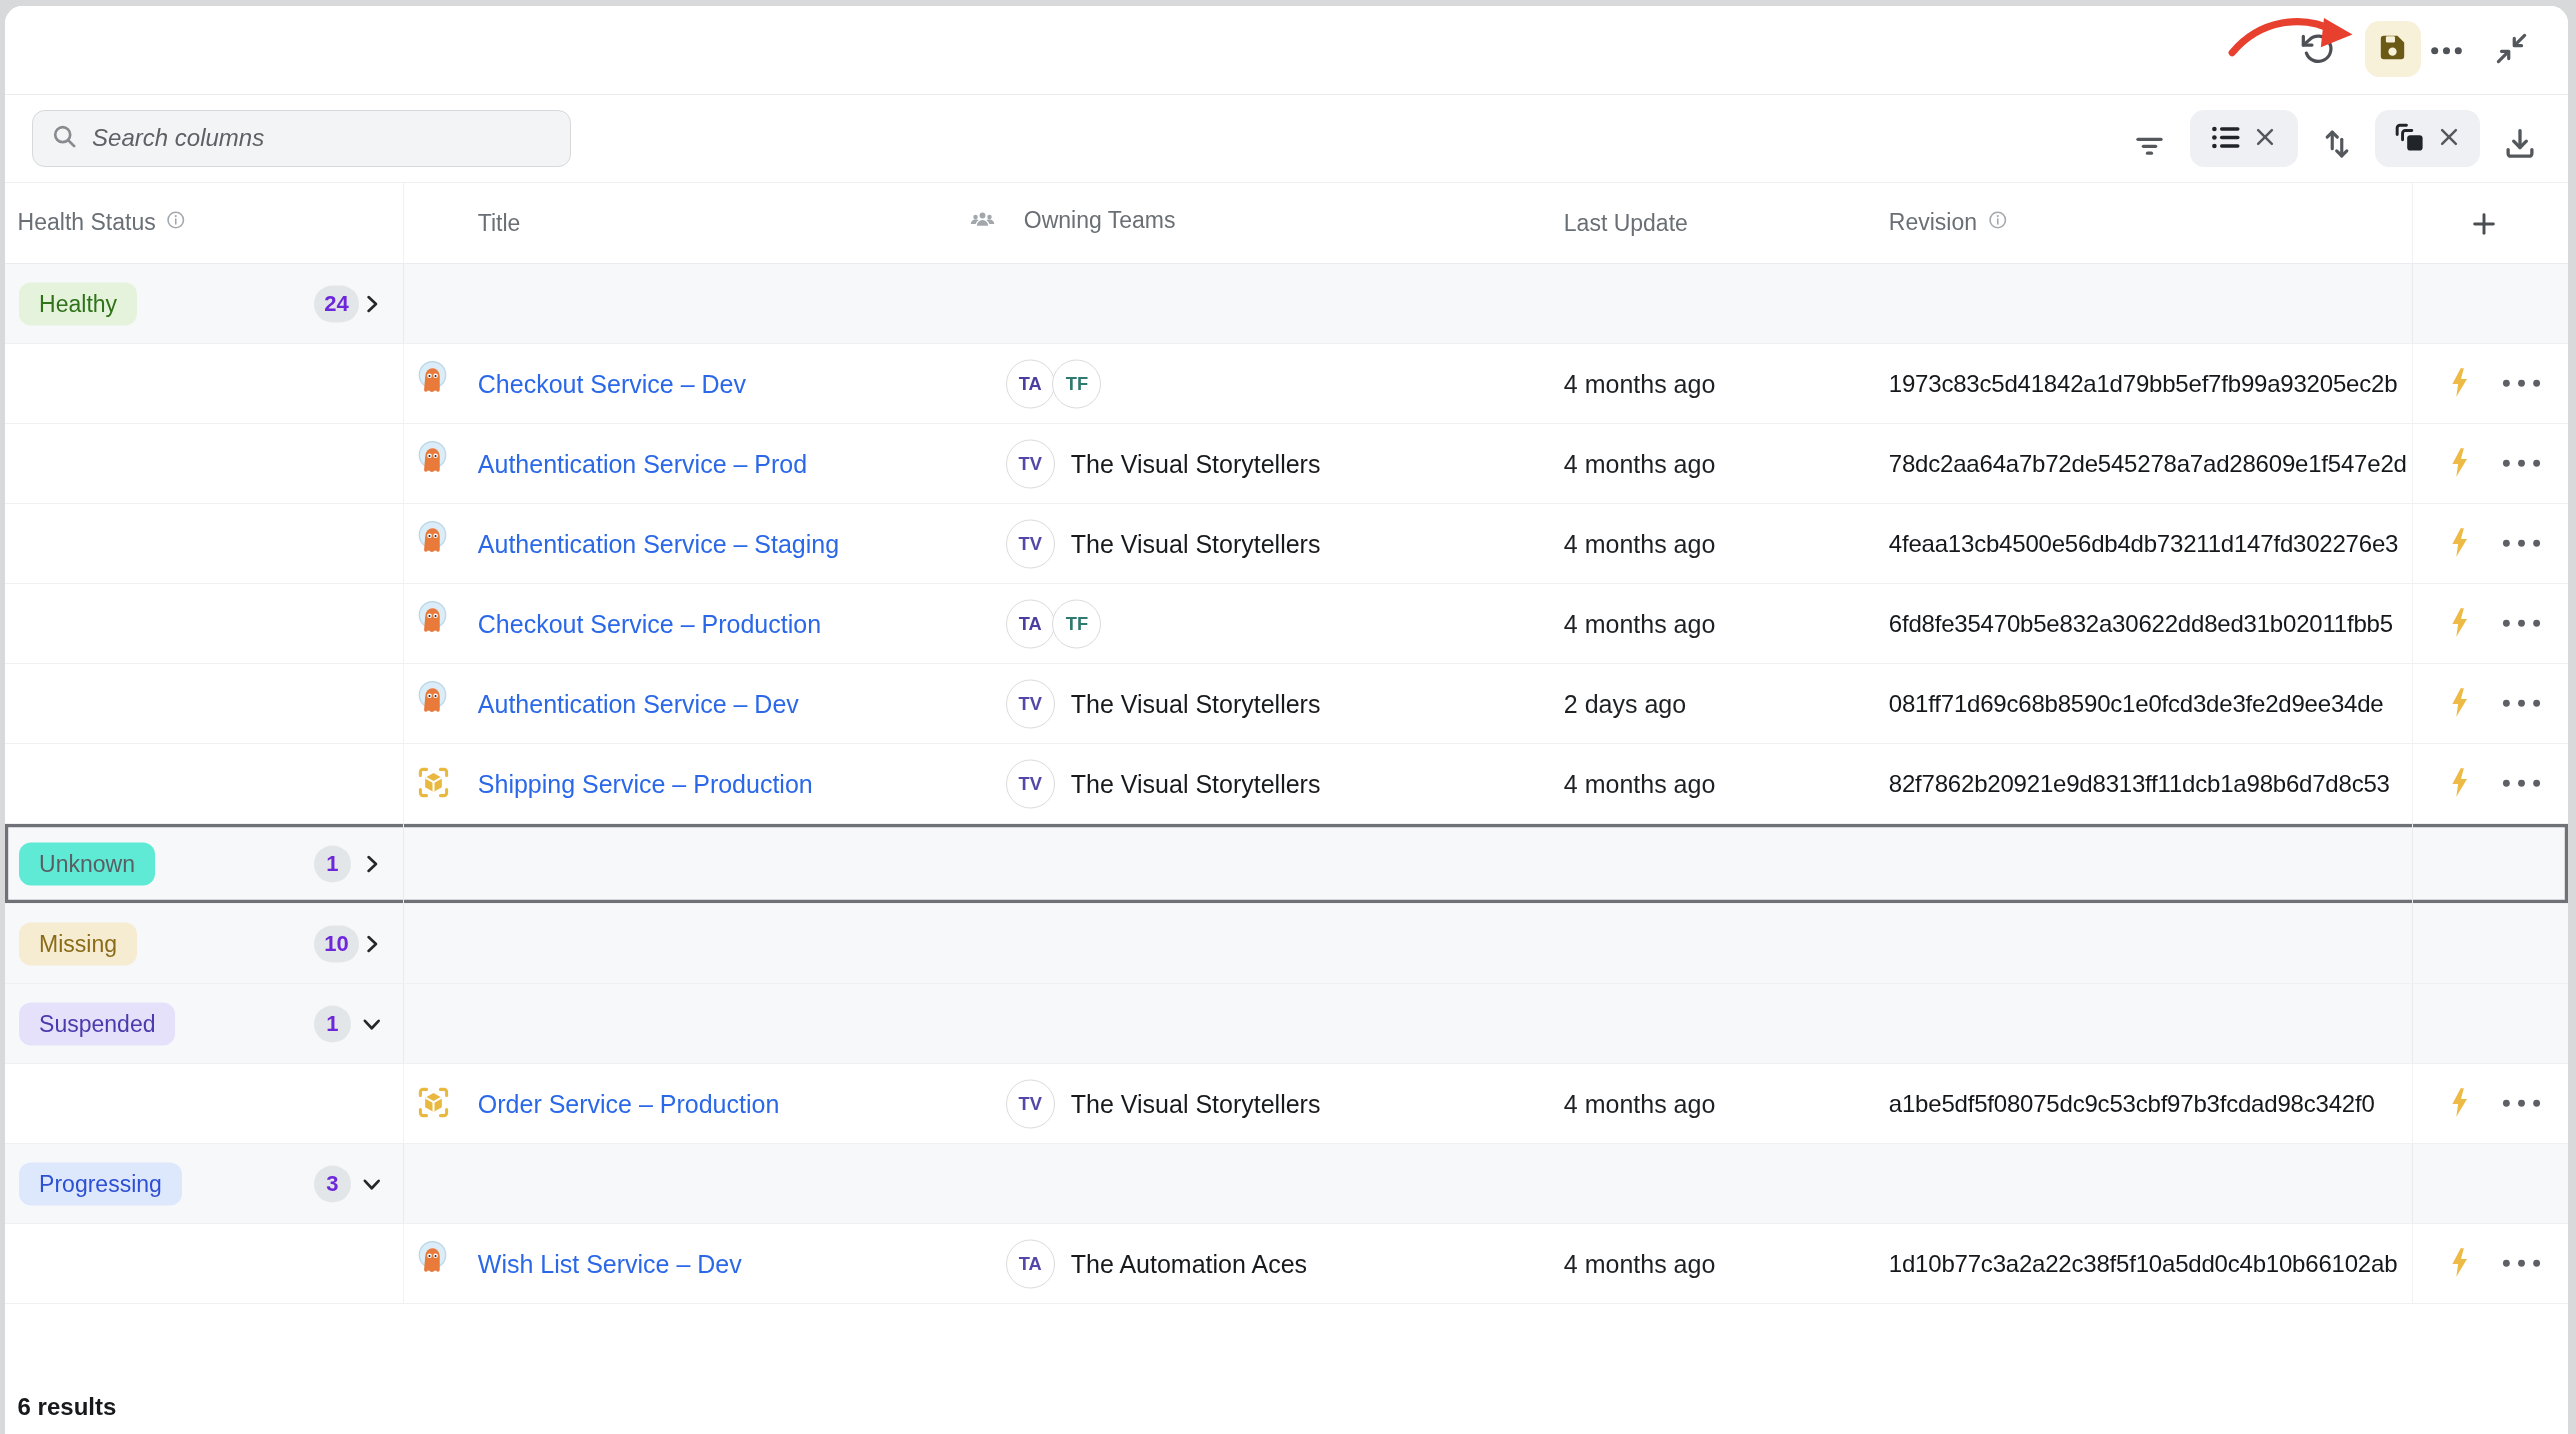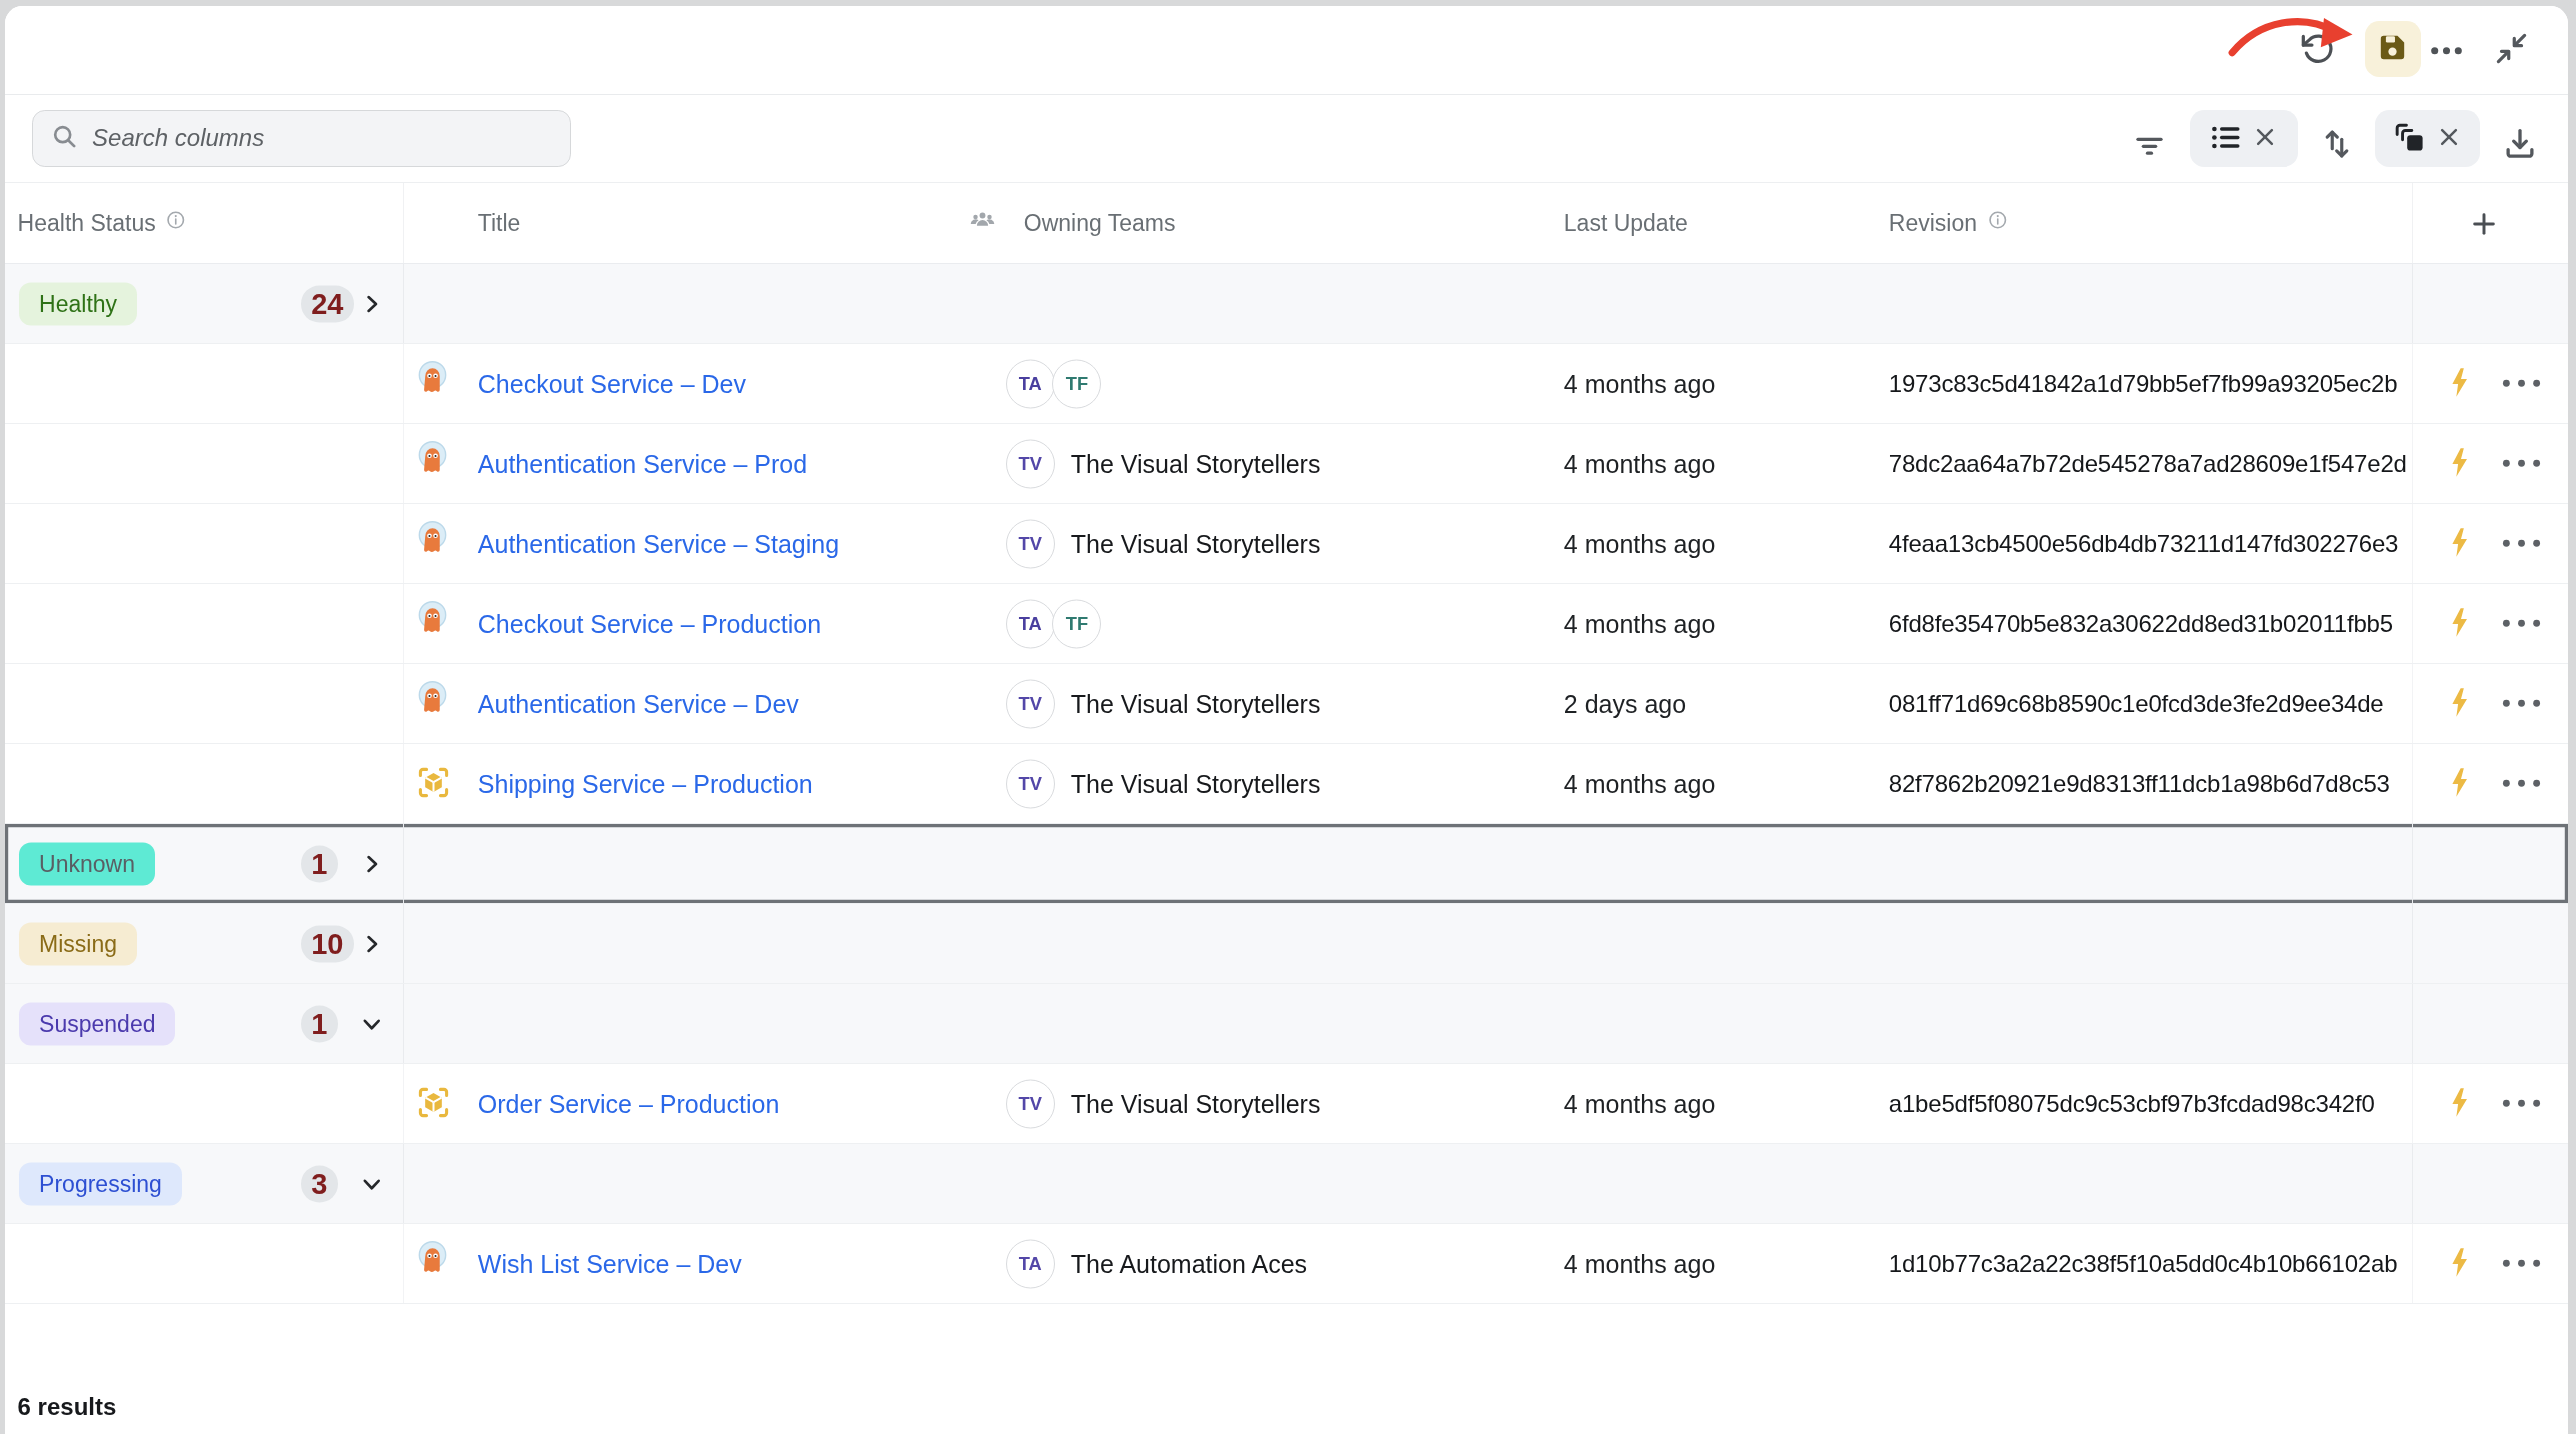--- a/index.html
+++ b/index.html
@@ -35,42 +35,42 @@
   .pill { position:absolute; top:15px; height:57px; background:#eef0f3; border-radius:14.3px;
           display:flex; align-items:center; justify-content:center; gap:6.4px; padding:0 9.6px; }
   .pill-list { left:2185px; width:108px; }
   .pill-group { left:2370px; width:105px; }
 
   
   .colhead { position:absolute; left:0; top:177px; width:100%; height:81px; background:#fff;
              border-bottom:1.6px solid #eaecef; }
   .colhead::before { content:""; position:absolute; left:398px; top:0; bottom:0; width:1.6px; background:#f0f1f3; }
   .colhead::after  { content:""; position:absolute; left:2407px; top:0; bottom:0; width:1.6px; background:#f0f1f3; }
-  .hcell { position:absolute; top:50%; transform:translateY(-50%); display:flex; align-items:center; gap:9.6px;
+  .hcell { position:absolute; top:50%; transform:translateY(-50%); display:flex; gap:9.6px;
            font-size:23px; font-weight:500; color:#696f74; white-space:nowrap; }
   .hc-health { left:12.8px; } .hc-title { left:473px; } .hc-teams { left:964px;gap:28px; }
   .hc-updated { left:1559px; } .hc-revision { left:1884px; }
   .hc-add { left:2463px; top:25px; position:absolute; cursor:pointer; }
 
   
   .rows { position:absolute; left:0; top:258px; width:100%; }
   .row { position:relative; height:80px; background:#fff; border-bottom:1.6px solid #eef0f2; }
   .row.group { background:#f7f8fa; }
   .row.selected { box-shadow: inset 0 0 0 3.2px #6e7277; z-index:4; }
   .row::before { content:""; position:absolute; left:398px; top:0; bottom:0; width:1.6px; background:#f2f3f5; }
   .row.group::before { background:#e9ebee; }
   .row::after { content:""; position:absolute; left:2407px; top:0; bottom:0; width:1.6px; background:#f2f3f5; }
   .row.group::after { background:#e9ebee; }
   .cell { position:absolute; top:50%; transform:translateY(-50%); white-space:nowrap; }
 
   .badge { left:14.3px; display:inline-flex; align-items:center; height:43px; padding:0 20px;
            border-radius:12px; font-size:23px; font-weight:500; }
-  .count { left:296px; display:inline-flex; align-items:center; justify-content:center; min-width:37px;
-           height:37px; padding:0 10.4px; border-radius:18.3px; background:#e3e6e9; color:#7f1d1d;
-           font-size:29px; font-weight:600; }
+  .count { left:309px; display:inline-flex; align-items:center; justify-content:center; min-width:37px;
+           height:37px; padding:0 10.4px; border-radius:18.3px; background:#e3e6e9; color:#6d28d9;
+           font-size:22px; font-weight:600; }
   .chev { left:354px; width:25.5px; height:25.5px; cursor:pointer; }
 
   .svc-icon { left:410px; }
   .svc-link { left:473px; color:#2a68e8; font-size:25px; font-weight:500; cursor:pointer; }
   .avatars { left:1001px; display:flex; }
   .avatar { width:49px; height:49px; border-radius:50%; background:#fff; border:1.6px solid #d9dbde;
             display:flex; align-items:center; justify-content:center; font-size:18.3px; font-weight:600; }
   .avatar + .avatar { margin-left:-2.4px; }
   .team-name { left:1066px; font-size:25px; color:#17191c; }
   .updated { left:1559px; font-size:25px; color:#1e2124; }

